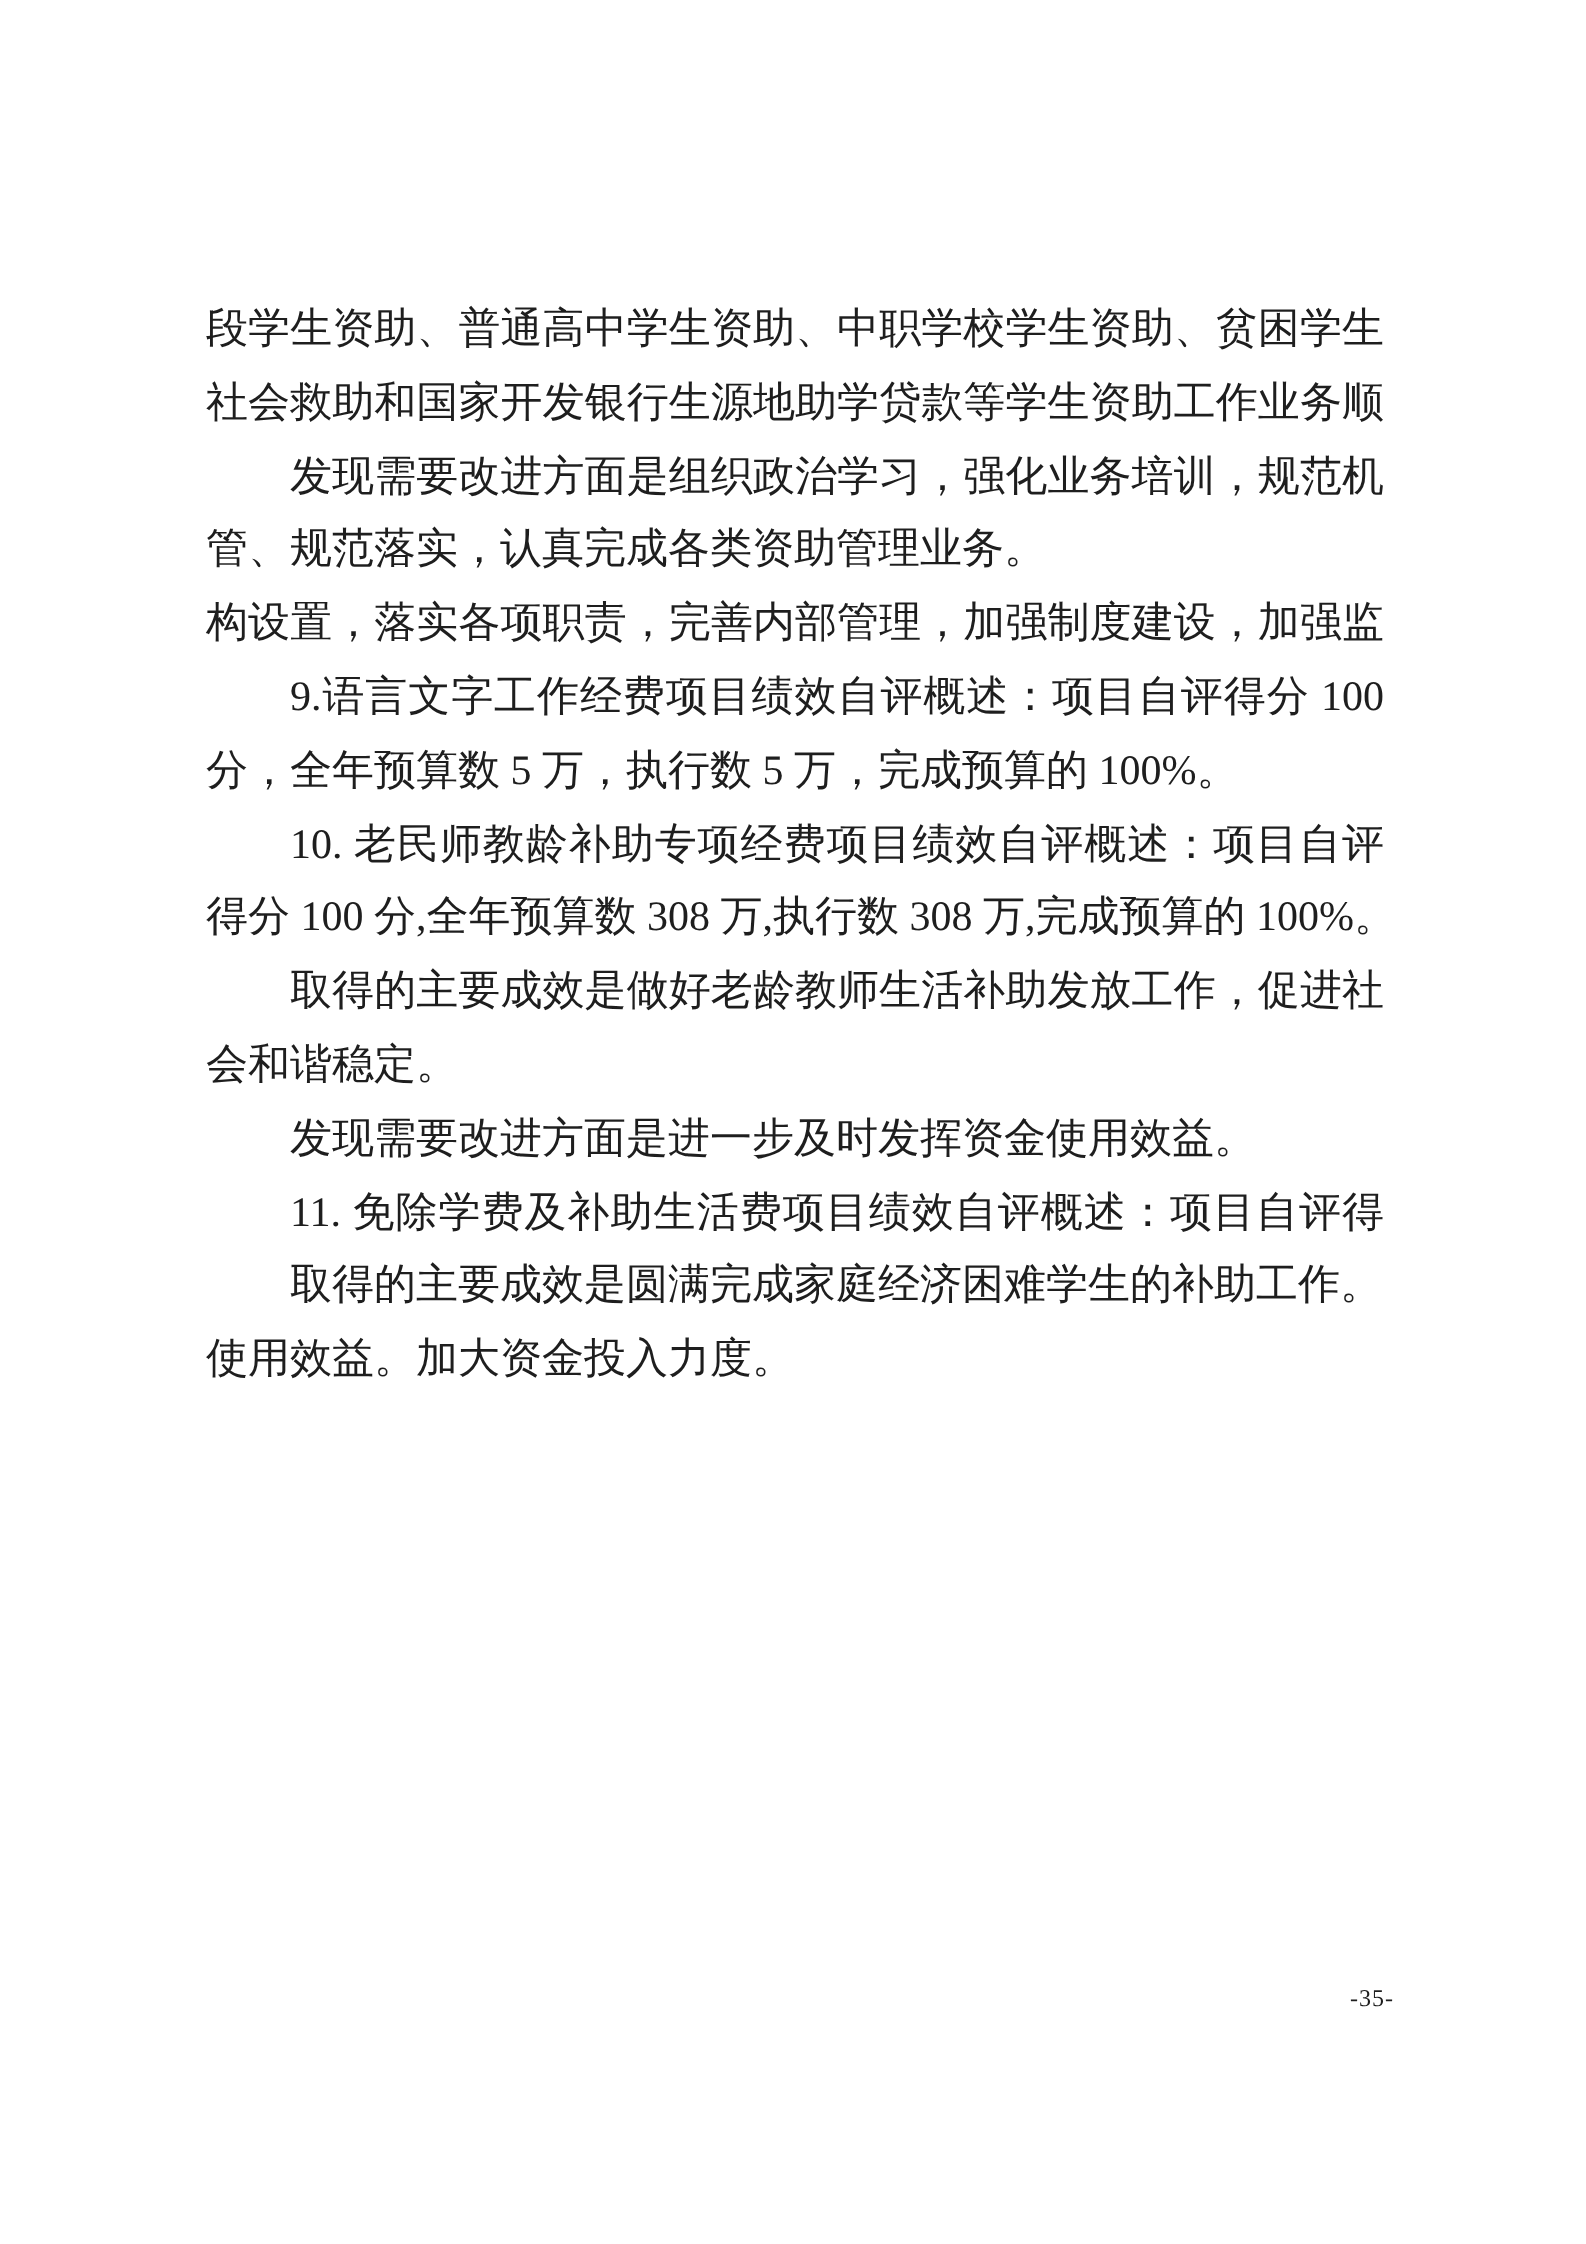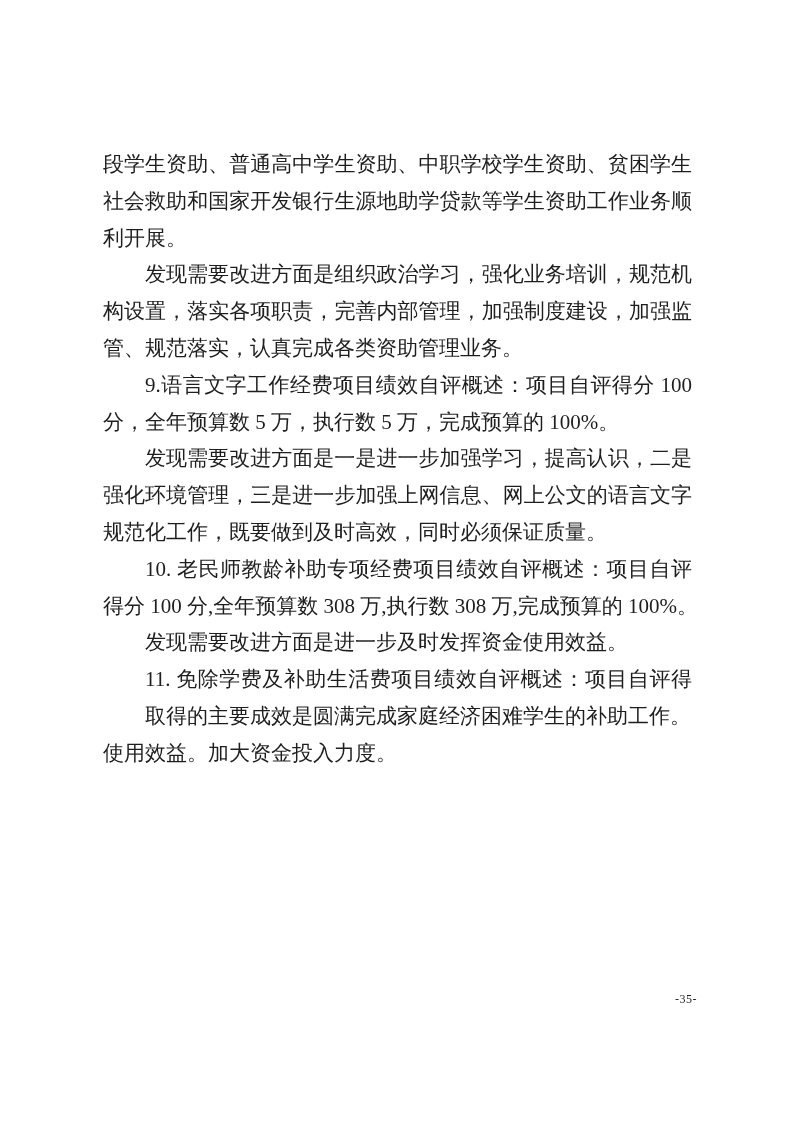--- a/index.html
+++ b/index.html
@@ -49,46 +49,44 @@
 </style>
 </head>
 <body>
 
 <div class="page">
   <div class="text-block">
 
     <div class="para">
       <div class="line j">段学生资助、普通高中学生资助、中职学校学生资助、贫困学生</div>
       <div class="line j">社会救助和国家开发银行生源地助学贷款等学生资助工作业务顺</div>
-      <div class="line">利开展。</div>
     </div>
 
     <div class="para">
       <div class="line j indent">发现需要改进方面是组织政治学习，强化业务培训，规范机</div>
+      <div class="line">管、规范落实，认真完成各类资助管理业务。</div>
       <div class="line j">构设置，落实各项职责，完善内部管理，加强制度建设，加强监</div>
-      <div class="line">管、规范落实，认真完成各类资助管理业务。</div>
     </div>
 
     <div class="para">
       <div class="line j indent">9.语言文字工作经费项目绩效自评概述：项目自评得分 100</div>
       <div class="line">分，全年预算数 5 万，执行数 5 万，完成预算的 100%。</div>
     </div>
 
 
-    <div class="para">
-      <div class="line j indent">发现需要改进方面是一是进一步加强学习，提高认识，二是</div>
-      <div class="line j">强化环境管理，三是进一步加强上网信息、网上公文的语言文字</div>
-      <div class="line">规范化工作，既要做到及时高效，同时必须保证质量。</div>
-    </div>
 
     <div class="para">
       <div class="line j indent">10. 老民师教龄补助专项经费项目绩效自评概述：项目自评</div>
       <div class="line">得分 100 分,全年预算数 308 万,执行数 308 万,完成预算的 100%。</div>
     </div>
 
+    <div class="para">
+      <div class="line j indent">取得的主要成效是做好老龄教师生活补助发放工作，促进社</div>
+      <div class="line">会和谐稳定。</div>
+    </div>
 
     <div class="para">
       <div class="line indent">发现需要改进方面是进一步及时发挥资金使用效益。</div>
     </div>
 
     <div class="para">
       <div class="line j indent">11. 免除学费及补助生活费项目绩效自评概述：项目自评得</div>
     </div>
 
     <div class="para">

